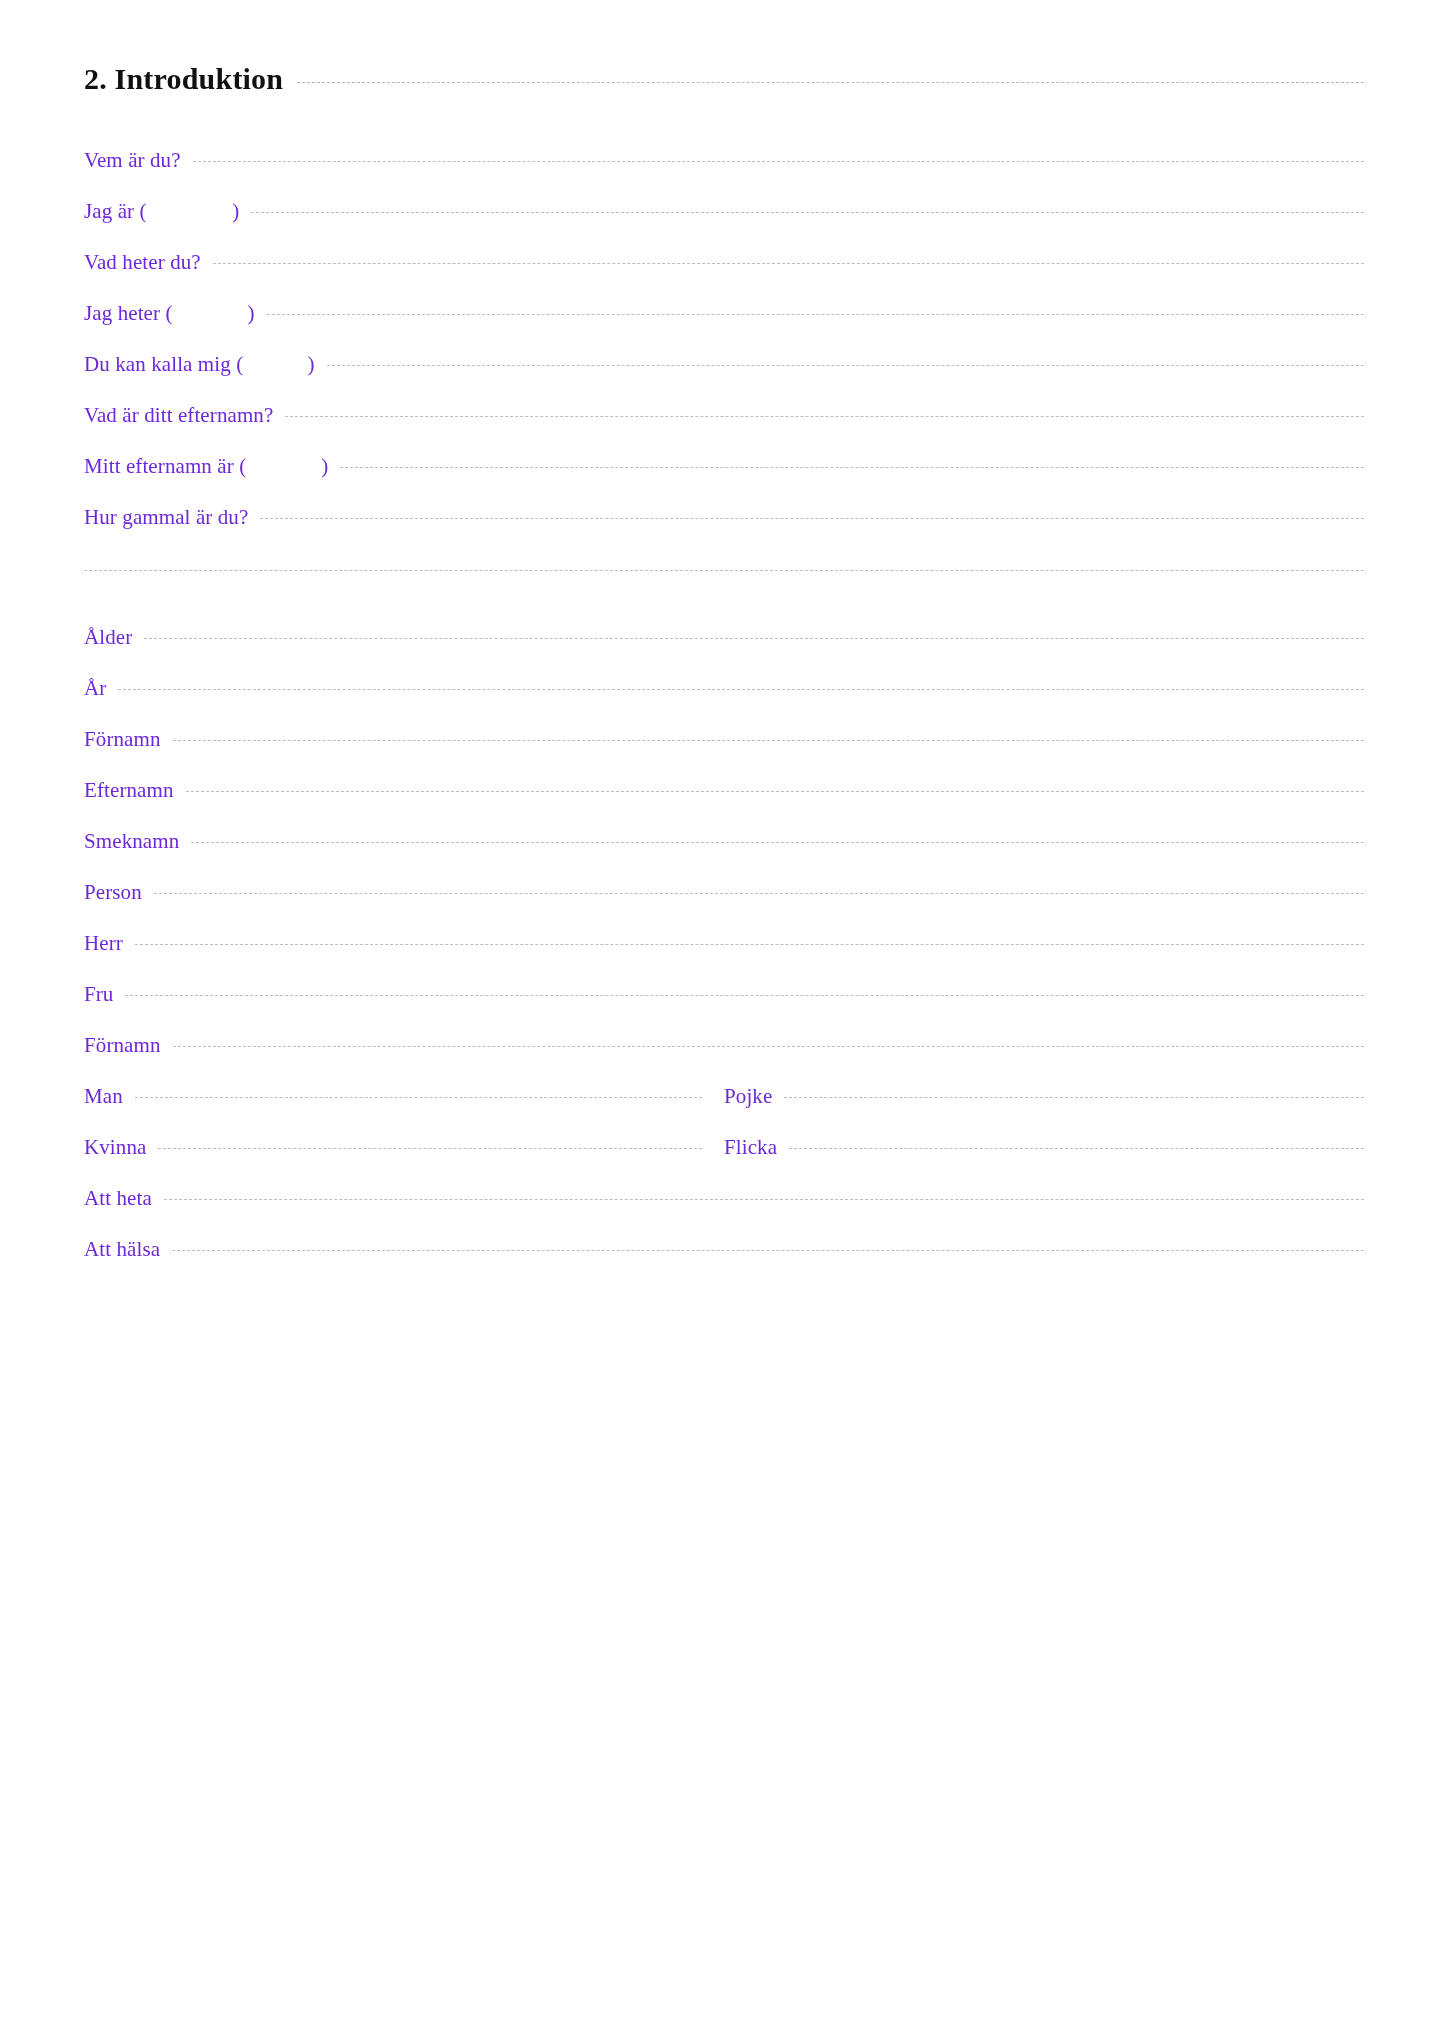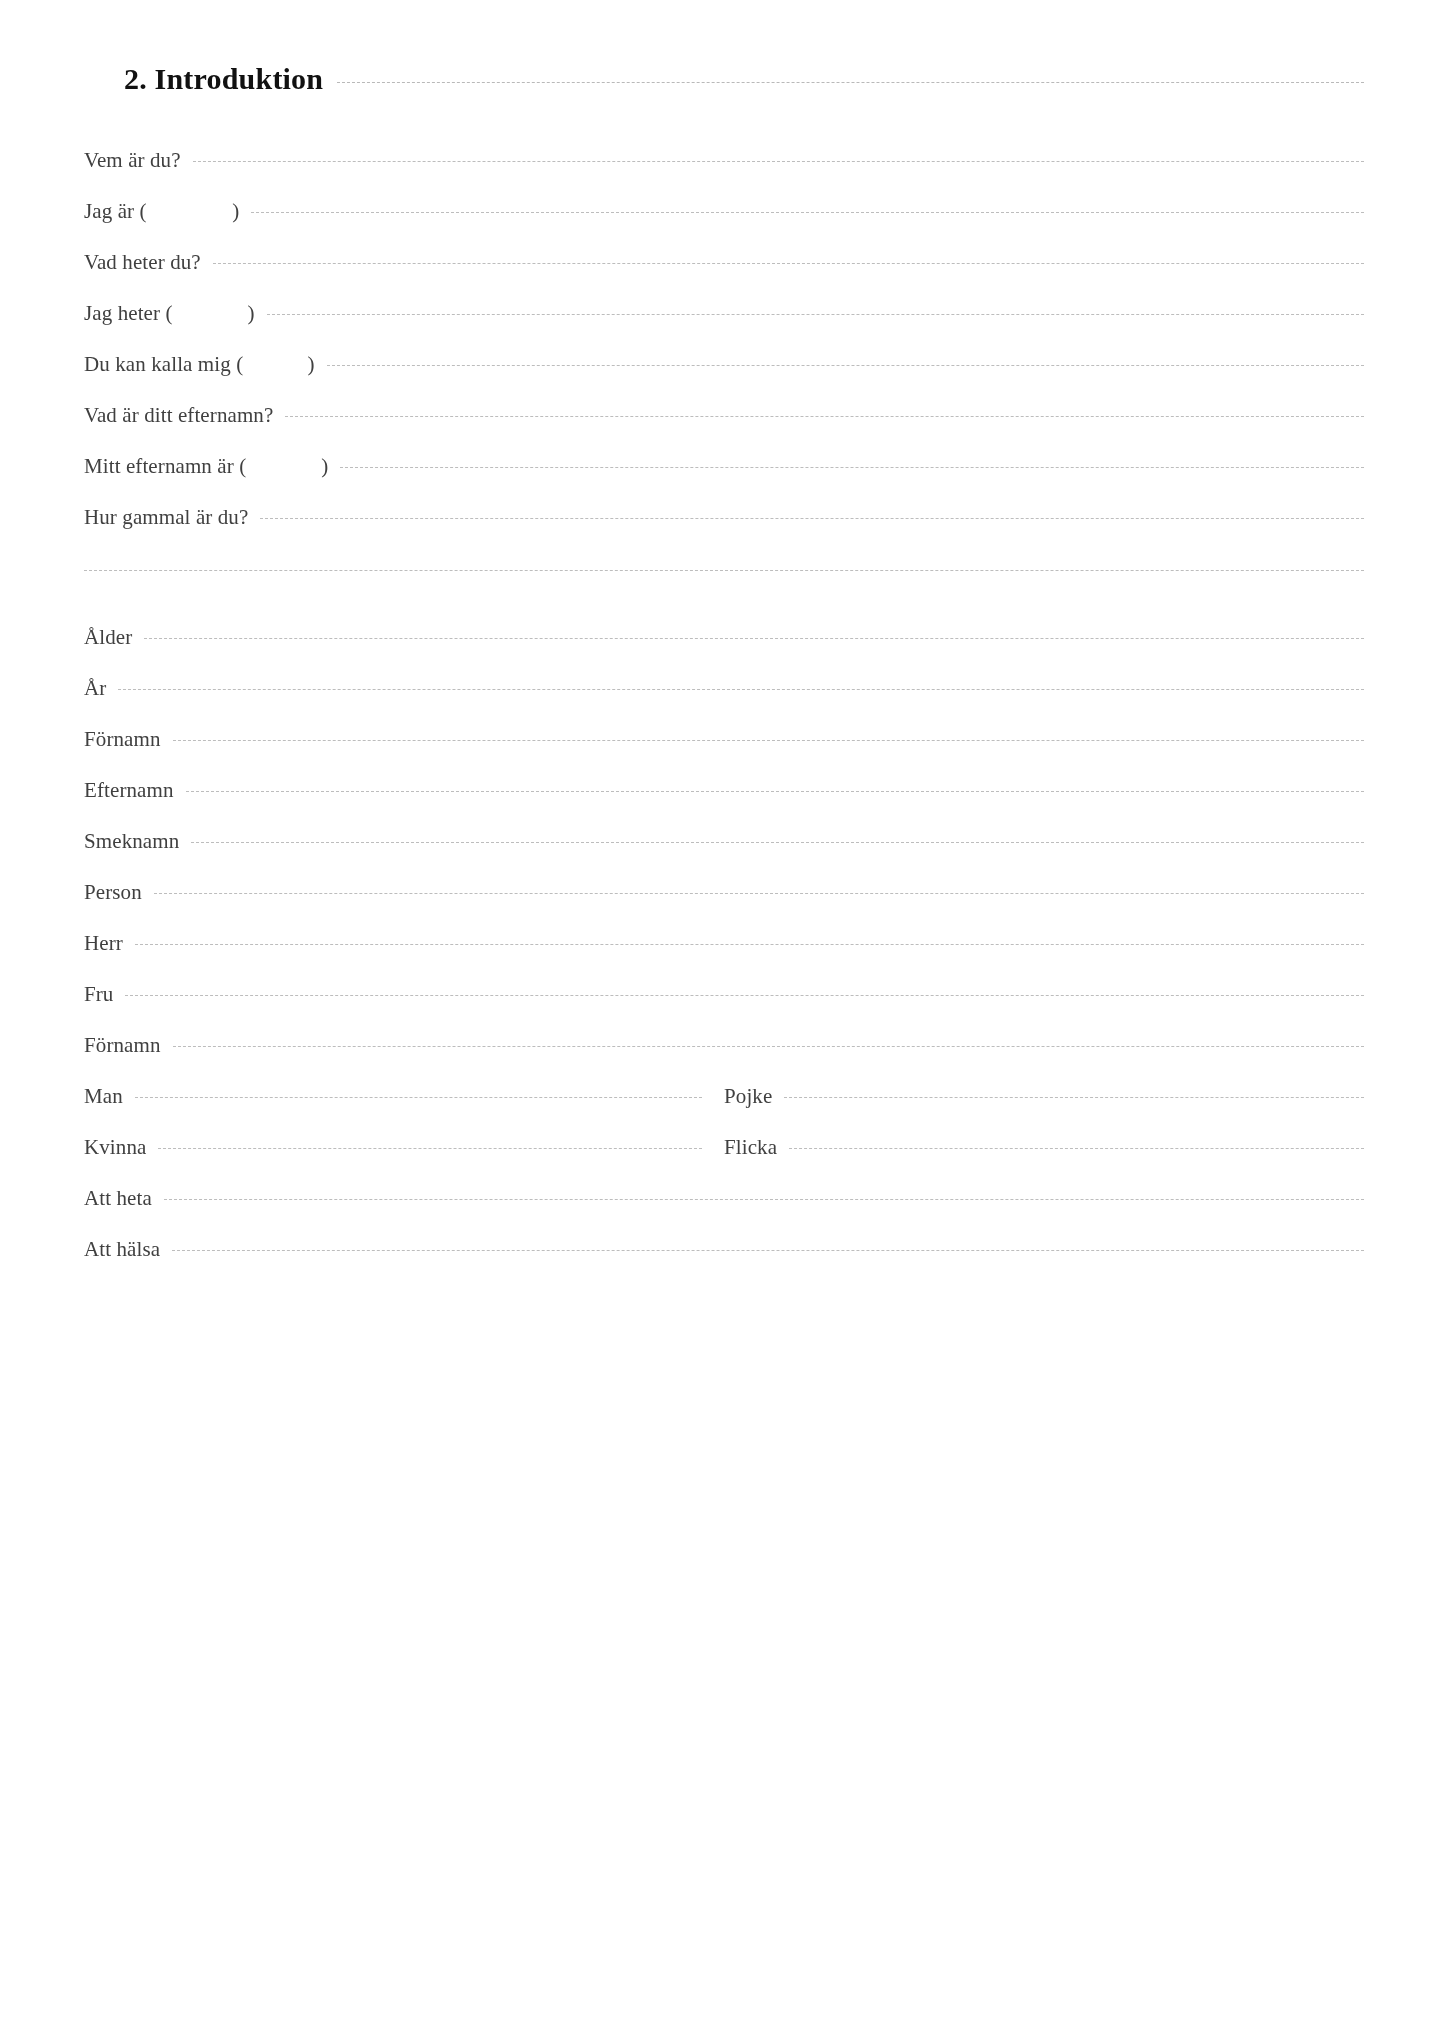--- a/index.html
+++ b/index.html
@@ -27,21 +27,20 @@
     left: 84px;
     top: 62px;
     width: 1280px;
   }
 
   
   .heading-row {
     display: flex;
     align-items: baseline;
     margin-bottom: 52px;
-    margin-left: 40px;
   }
   .heading-title {
     font-size: 30px;
     font-weight: bold;
     letter-spacing: 0.2px;
     white-space: nowrap;
     color: #111111;
   }
   .dotfill {
     flex: 1 1 auto;
@@ -54,21 +53,21 @@
 
   
   .row {
     display: flex;
     align-items: baseline;
     height: 51px;
   }
   .row .label {
     font-size: 21px;
     white-space: pre;
-    color: #404040;
+    color: #6d28d9;
     letter-spacing: 0.1px;
   }
   .row .line {
     flex: 1 1 auto;
     height: 1px;
     margin-left: 12px;
     border-bottom: 1.4px dashed #bdbdbd;
     position: relative;
     top: -5px;
   }

